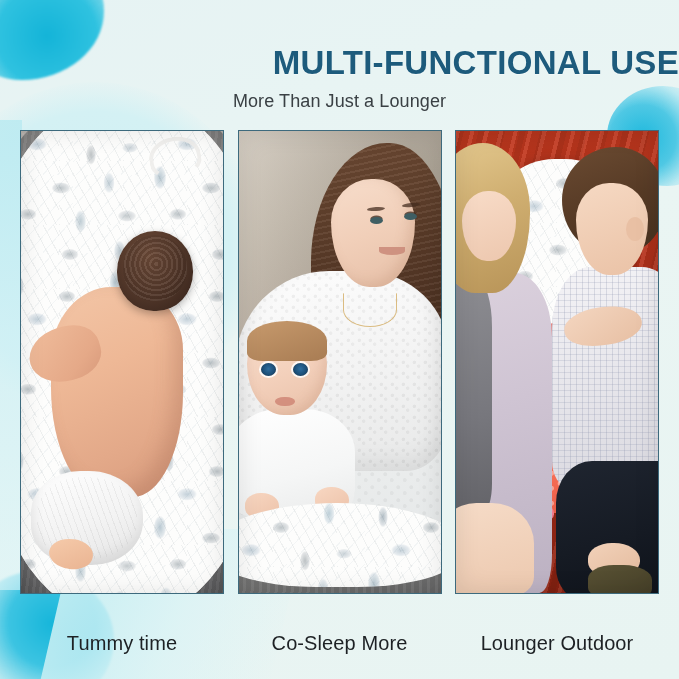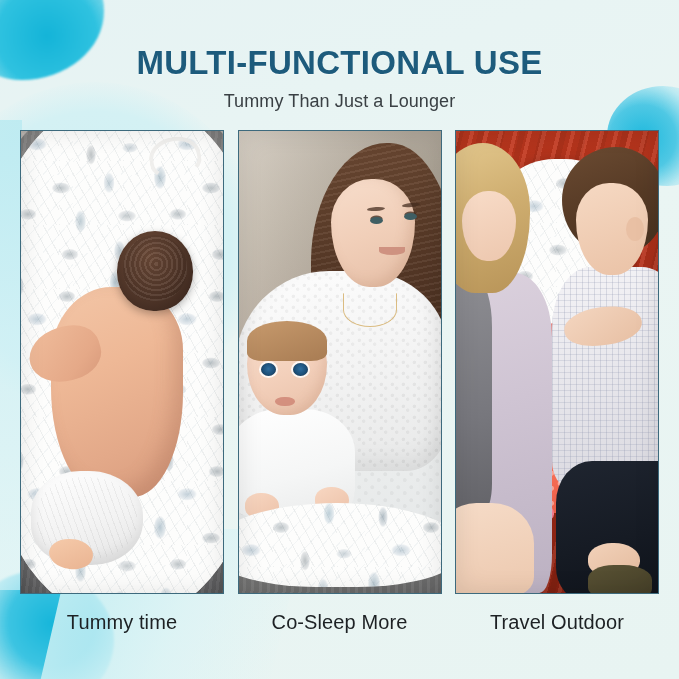--- a/index.html
+++ b/index.html
@@ -98,20 +98,21 @@
 
   .title {
     margin-top: 46px;
     font-size: 33px;
     line-height: 1;
     font-weight: 700;
     letter-spacing: 0.3px;
     color: #1d5b7c;
     font-family: "Liberation Sans", sans-serif;
     text-shadow: 0 1px 0 rgba(255,255,255,0.4);
+    text-align: right;
   }
 
   .subtitle {
     margin-top: 13px;
     font-size: 18px;
     line-height: 1;
     font-weight: 400;
     color: #3a4044;
     letter-spacing: 0.1px;
   }
@@ -684,21 +685,21 @@
 
   .panel-vignette {
     position: absolute; inset: 0;
     pointer-events: none;
     box-shadow: inset 0 0 26px rgba(0,0,0,0.10);
   }
 
   
   .caption-row {
     position: absolute;
-    left: 20px; top: 611px;
+    left: 20px; top: 632px;
     width: 639px;
     display: flex;
     justify-content: space-between;
     z-index: 6;
   }
 
   .caption {
     width: 204px;
     text-align: center;
     font-size: 20px;
@@ -715,21 +716,21 @@
   <div class="bg-wash"></div>
   <div class="blob blob-tl"></div>
   <div class="blob blob-arc-tl"></div>
   <div class="blob blob-right"></div>
   <div class="blob blob-bl"></div>
   <div class="wedge-bl"></div>
   <div class="edge-band-left"></div>
 
   <div class="header">
     <div class="title">MULTI-FUNCTIONAL USE</div>
-    <div class="subtitle">Tummy Than Just a Lounger</div>
+    <div class="subtitle">More Than Just a Lounger</div>
   </div>
 
   <div class="panel-row">
 
     <div class="panel">
       <div class="photo">
         <div class="p1-floor"></div>
         <div class="p1-bolster"></div>
         <div class="p1-pad">
           <div class="leafprint"></div>
@@ -802,16 +803,16 @@
         <div class="p3-dad-shoe"></div>
         <div class="panel-vignette"></div>
       </div>
     </div>
 
   </div>
 
   <div class="caption-row">
     <div class="caption">Tummy time</div>
     <div class="caption">Co-Sleep More</div>
-    <div class="caption">Travel Outdoor</div>
+    <div class="caption">Lounger Outdoor</div>
   </div>
 
 </div>
 
 </body></html>

